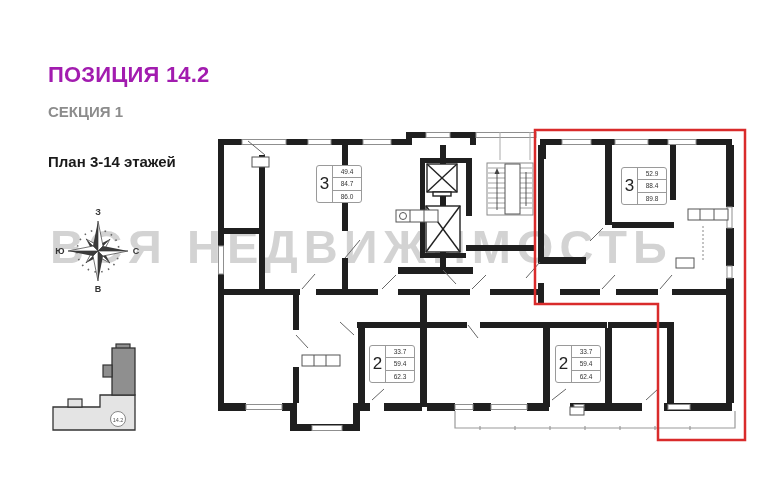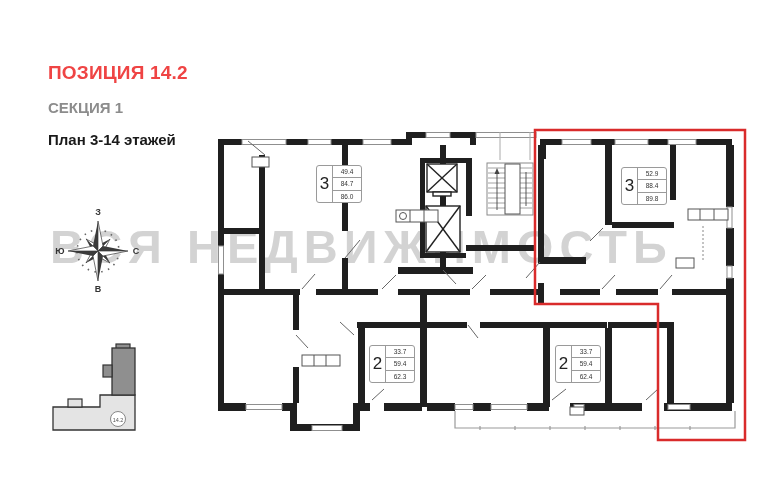--- a/index.html
+++ b/index.html
@@ -2,22 +2,22 @@
 <html><head>
 <meta charset="utf-8">
 <style>
   html,body{margin:0;padding:0;}
   body{width:784px;height:500px;background:#ffffff;position:relative;overflow:hidden;
        font-family:"Liberation Sans", sans-serif;}
   .page{position:absolute;inset:0;}
 
   
   .titles{position:absolute;left:48px;top:62px;}
-  .t-pos{font-size:19px;font-weight:bold;color:#ef4444;margin:0 0 15px 0;letter-spacing:.2px;}
-  .t-sec{font-size:15px;font-weight:bold;color:#8c8c8c;margin:0 0 15px 0;}
+  .t-pos{font-size:22px;font-weight:bold;color:#a21caf;margin:0 0 15px 0;letter-spacing:.2px;}
+  .t-sec{font-size:15px;font-weight:bold;color:#8c8c8c;margin:0 0 33px 0;}
   .t-plan{font-size:15px;font-weight:bold;color:#1a1a1a;margin:0;}
 
   
   .watermark{position:absolute;left:50px;top:219px;width:720px;
              font-size:47px;font-weight:bold;letter-spacing:6px;white-space:nowrap;
              color:rgba(150,150,150,0.42);z-index:1;}
 
   .plan-layer{position:absolute;inset:0;z-index:2;}
 
   

